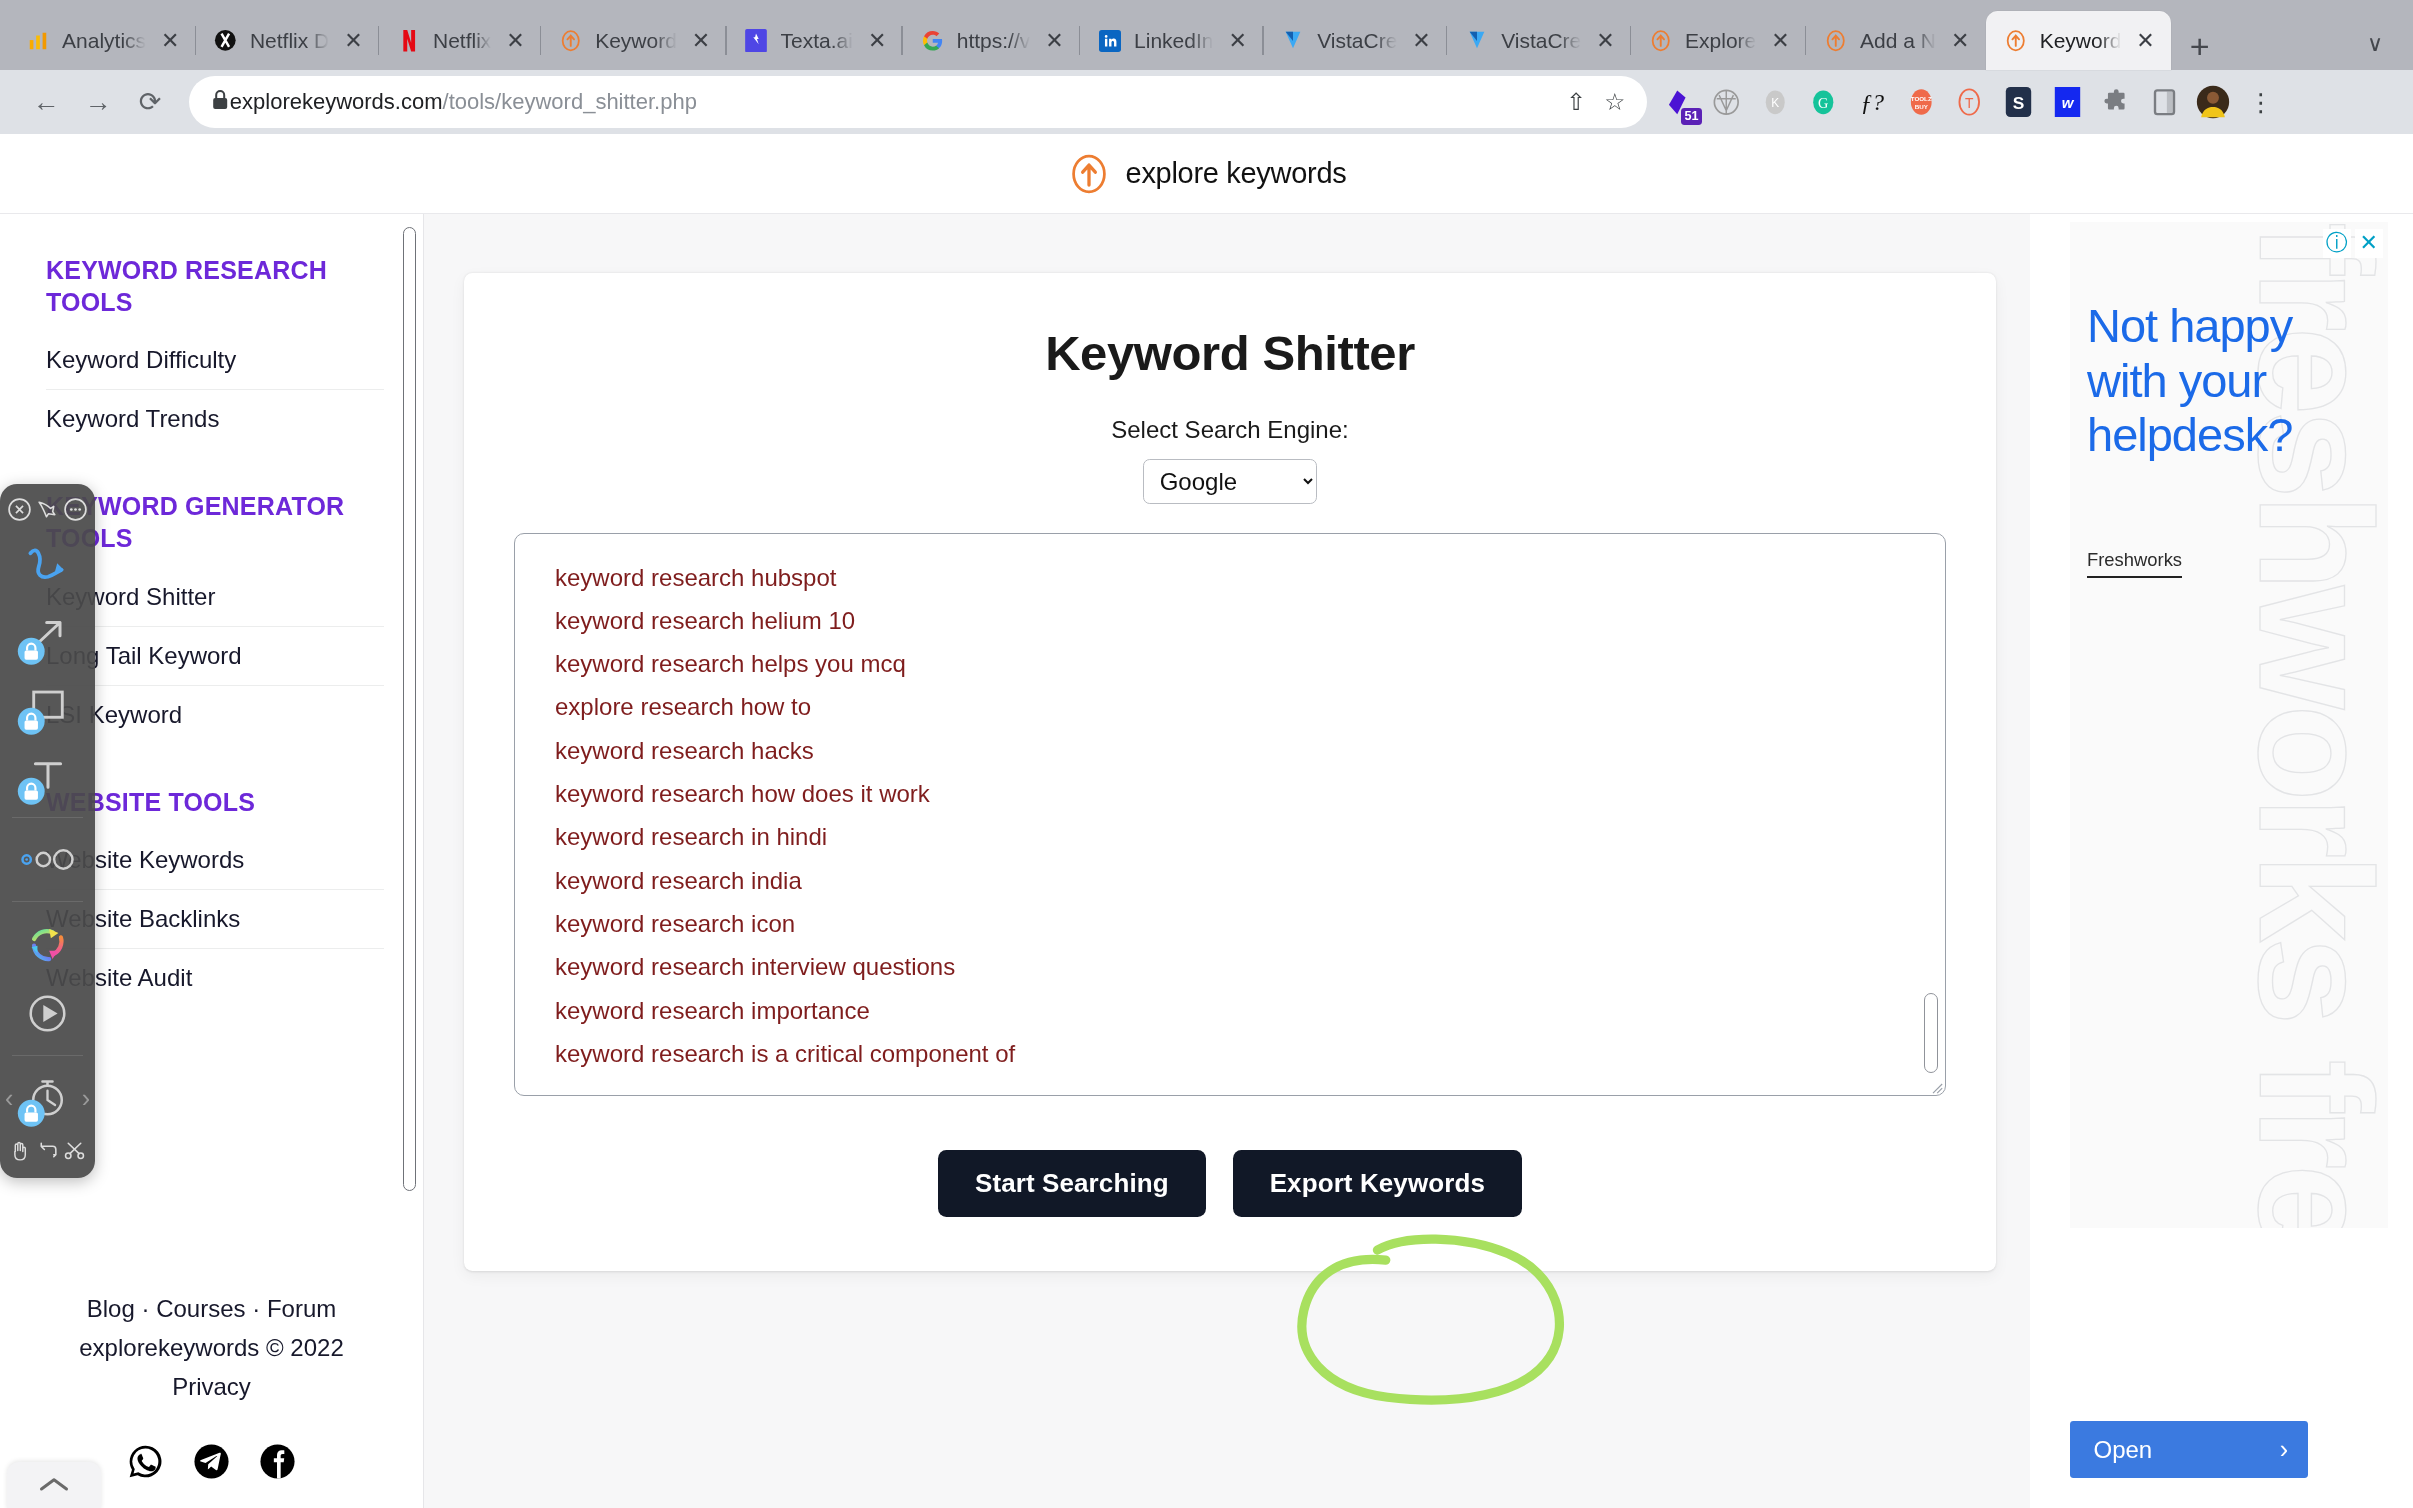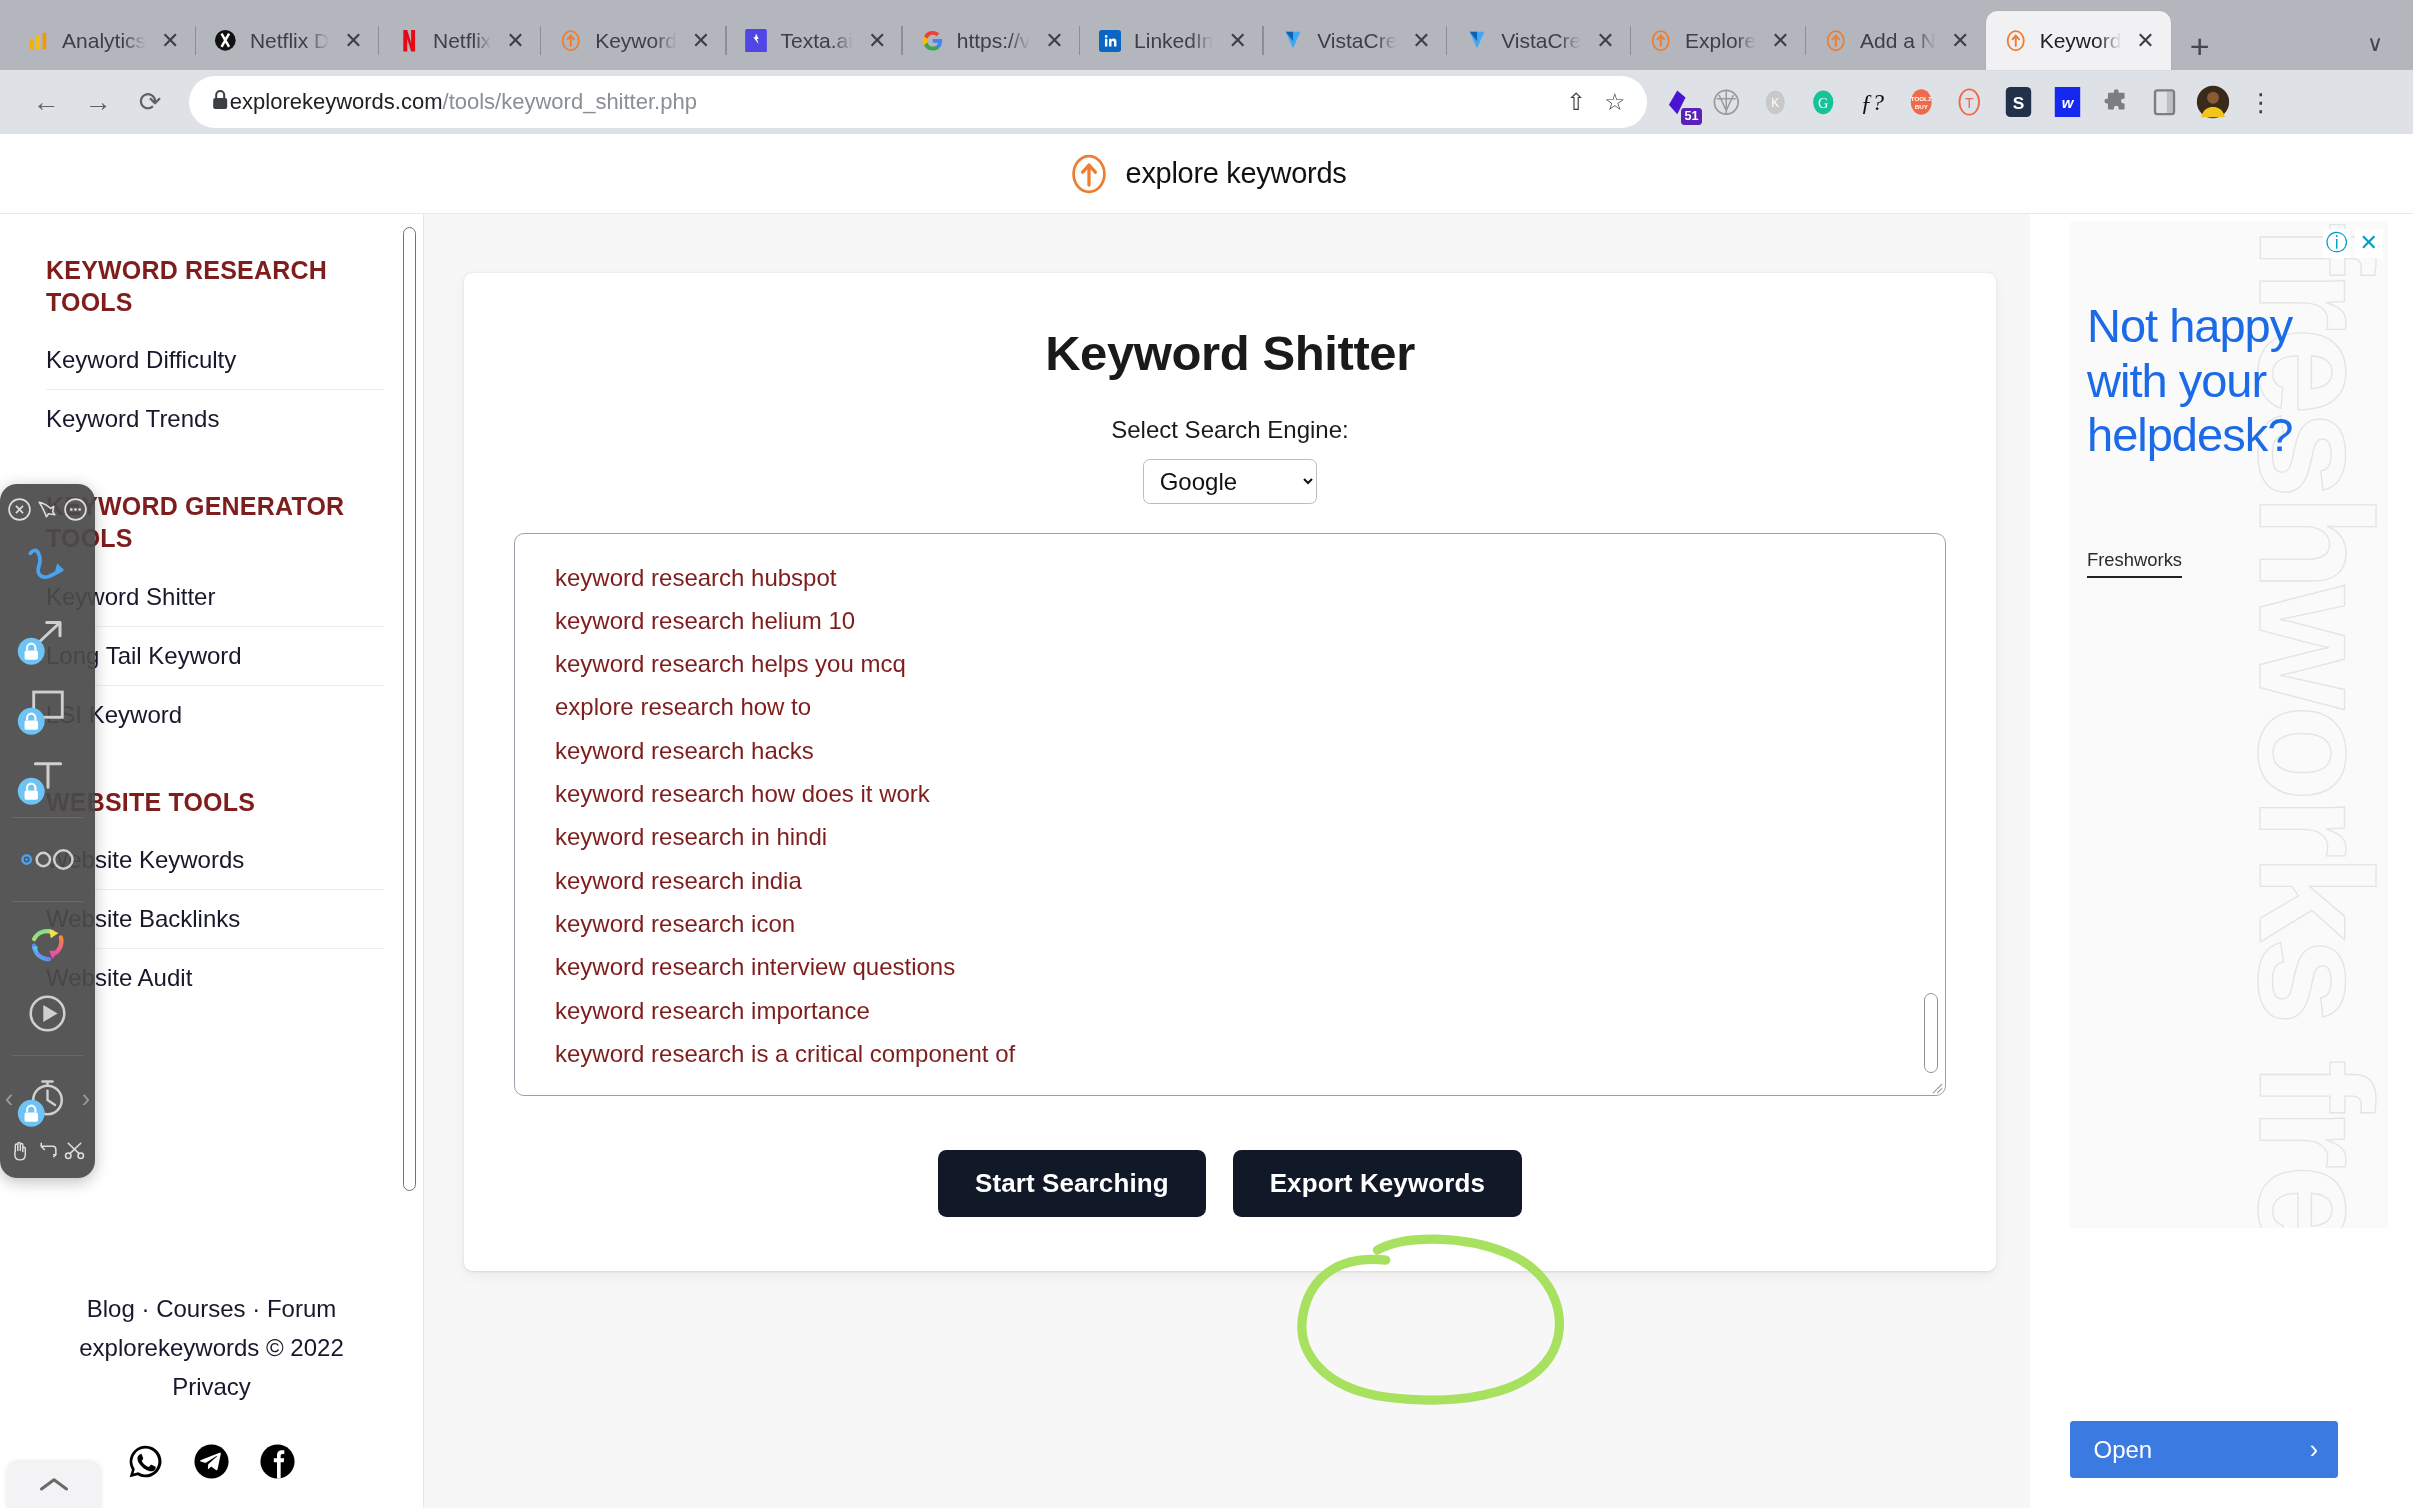--- a/index.html
+++ b/index.html
@@ -143,21 +143,21 @@
   .sidebar {
     width: 423px;
     flex: 0 0 423px;
     background: #fff;
     position: relative;
     display: flex;
     flex-direction: column;
   }
   .side-scroll { flex: 1; padding: 40px 39px 0 46px; overflow: hidden; position: relative; }
   .side-group-title {
-    font-size: 25px; font-weight: bold; color: #7f1d1d;
+    font-size: 25px; font-weight: bold; color: #6d28d9;
     line-height: 1.28;
     margin-bottom: 13.4px;
     letter-spacing: 0.2px;
   }
   .side-group-title.spaced { margin-top: 42px; }
   .side-link {
     font-size: 24px; color: #17182b;
     padding: 15px 0 15px 0;
     border-bottom: 0.8px solid #eceded;
     white-space: nowrap;
@@ -345,21 +345,21 @@
     position: absolute;
     left: 17px; top: 327px;
     font-size: 18.4px;
     color: #2b2b2b;
     border-bottom: 2.5px solid #222;
     padding-bottom: 4.2px;
   }
   .ad-open {
     position: absolute;
     left: 40px; top: 1207px;
-    width: 268px; height: 57px;
+    width: 238px; height: 57px;
     background: #3b7ae0;
     border-radius: 3.4px;
     display: flex; align-items: center; justify-content: space-between;
     padding: 0 20px 0 23.5px;
     color: #fff;
   }
   .ad-open .lbl { font-size: 24px; }
   .ad-open .chev { font-size: 25px; }
 
   

